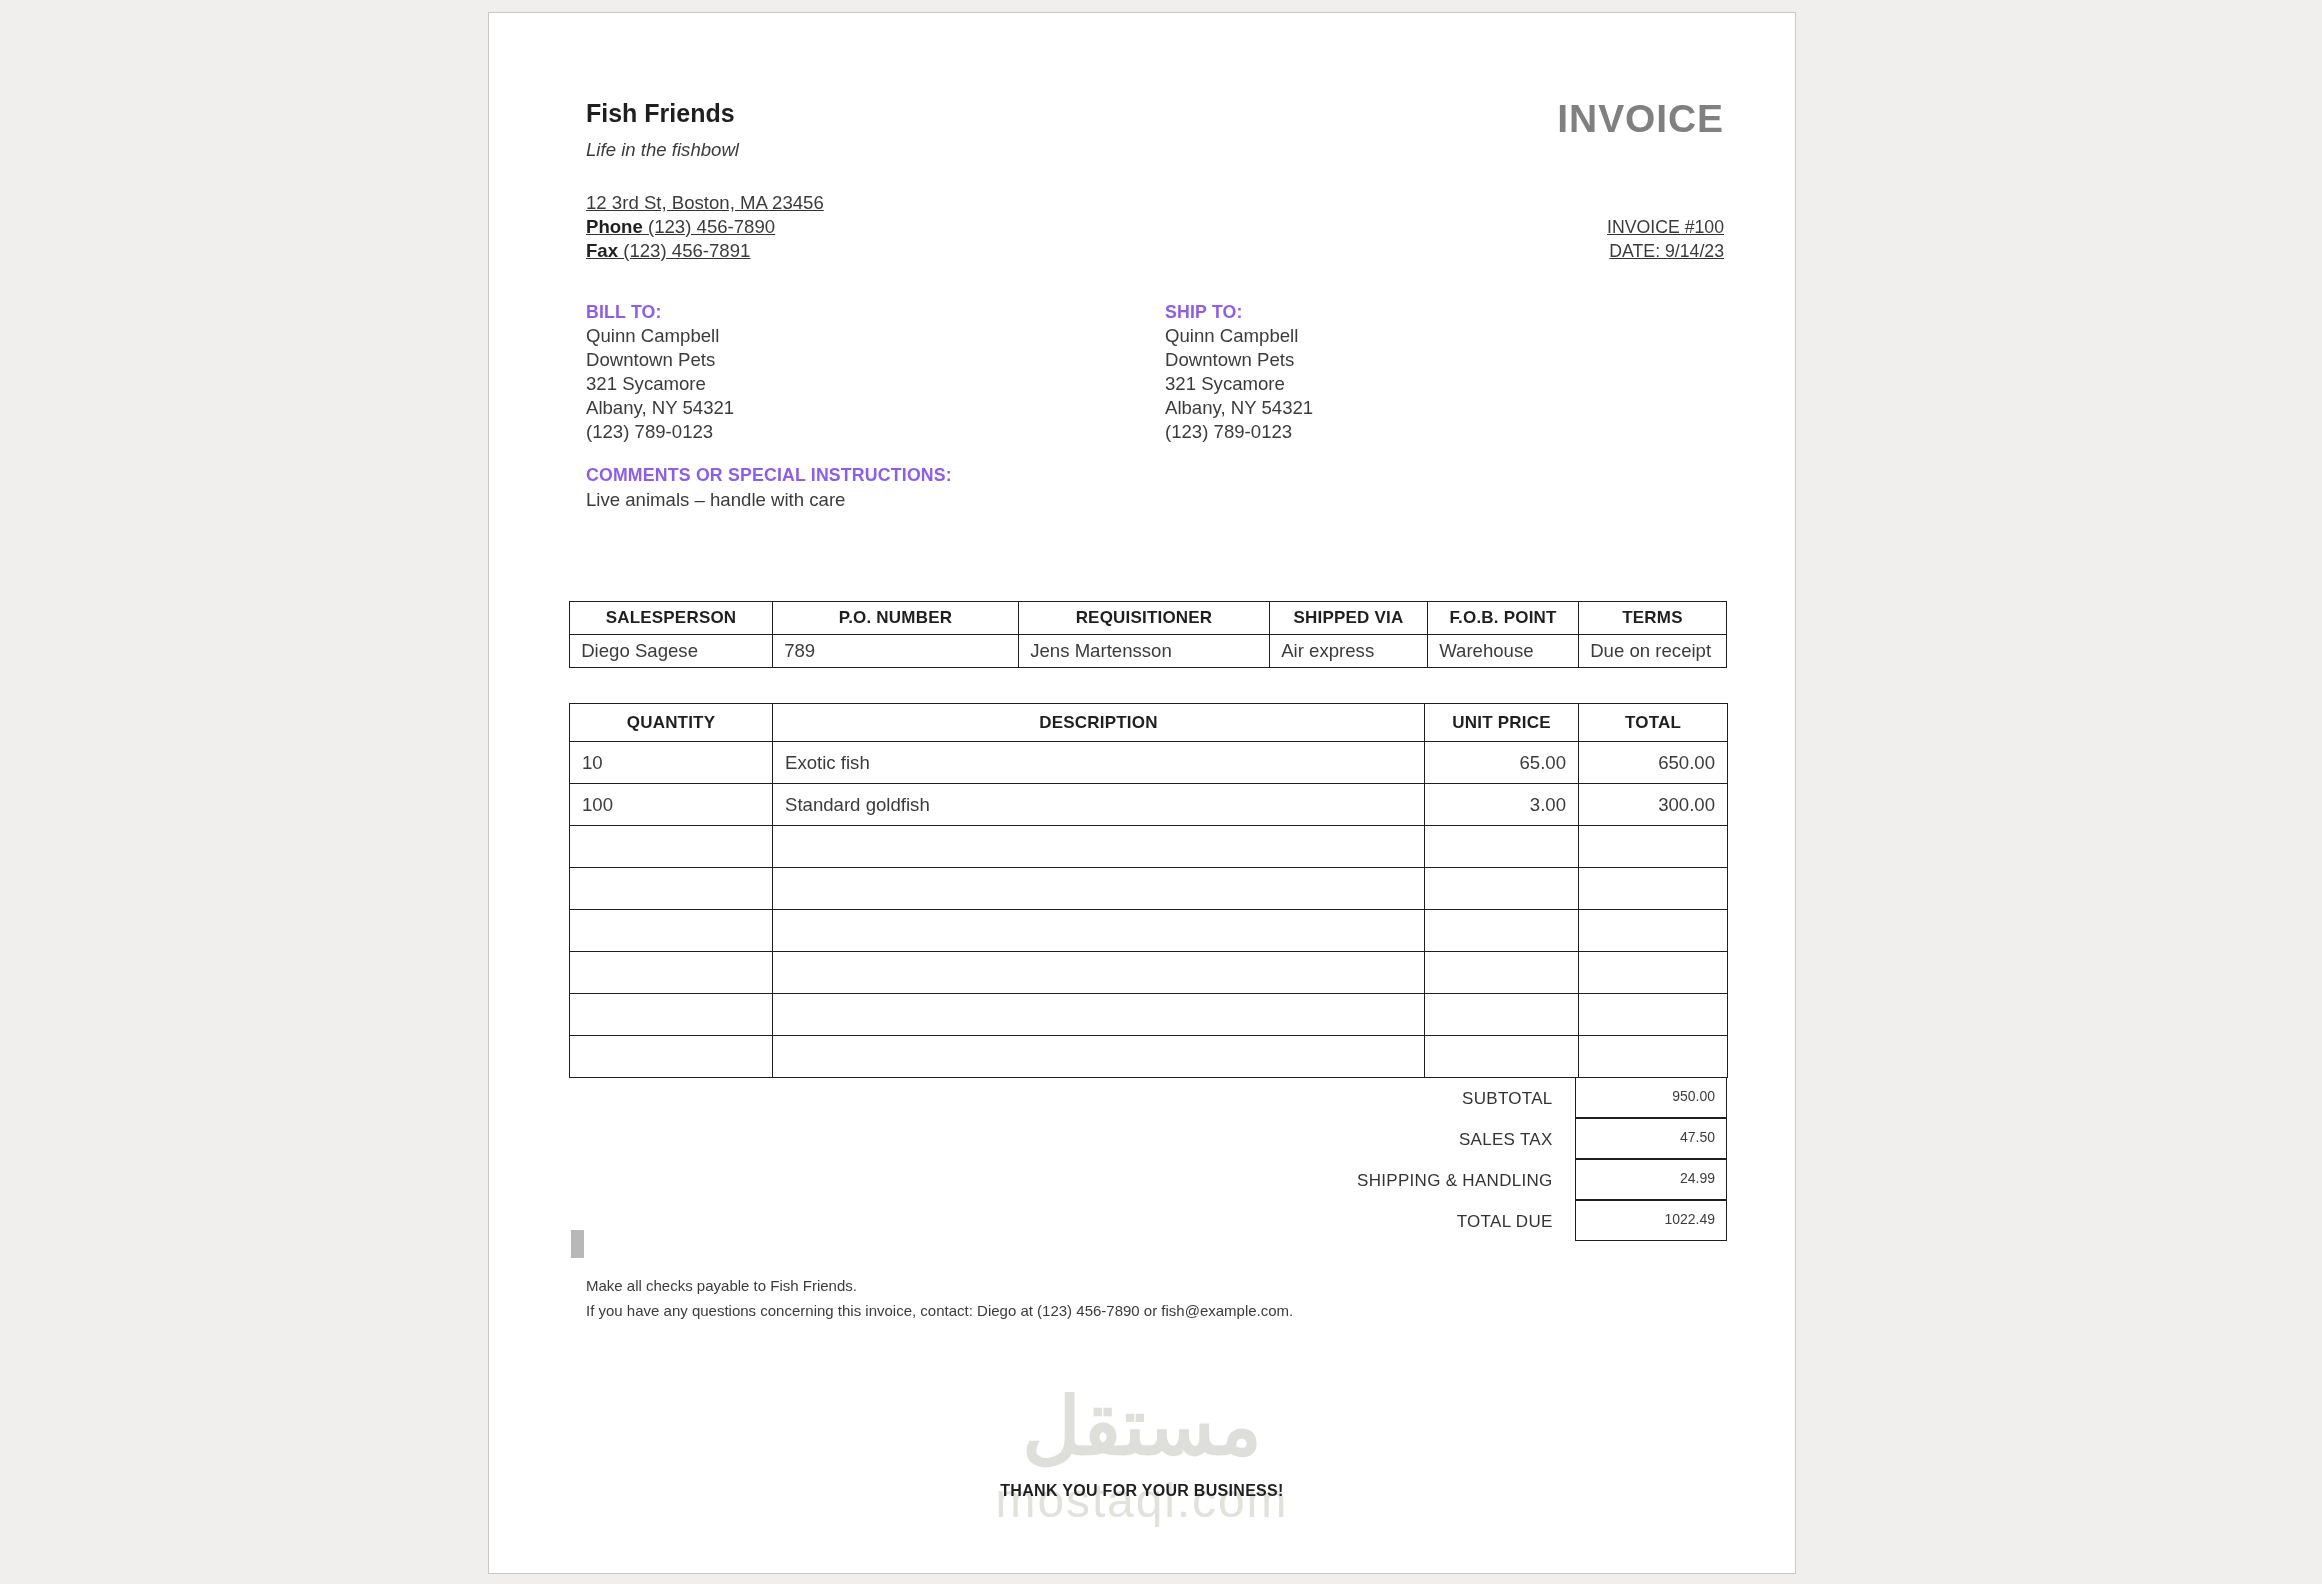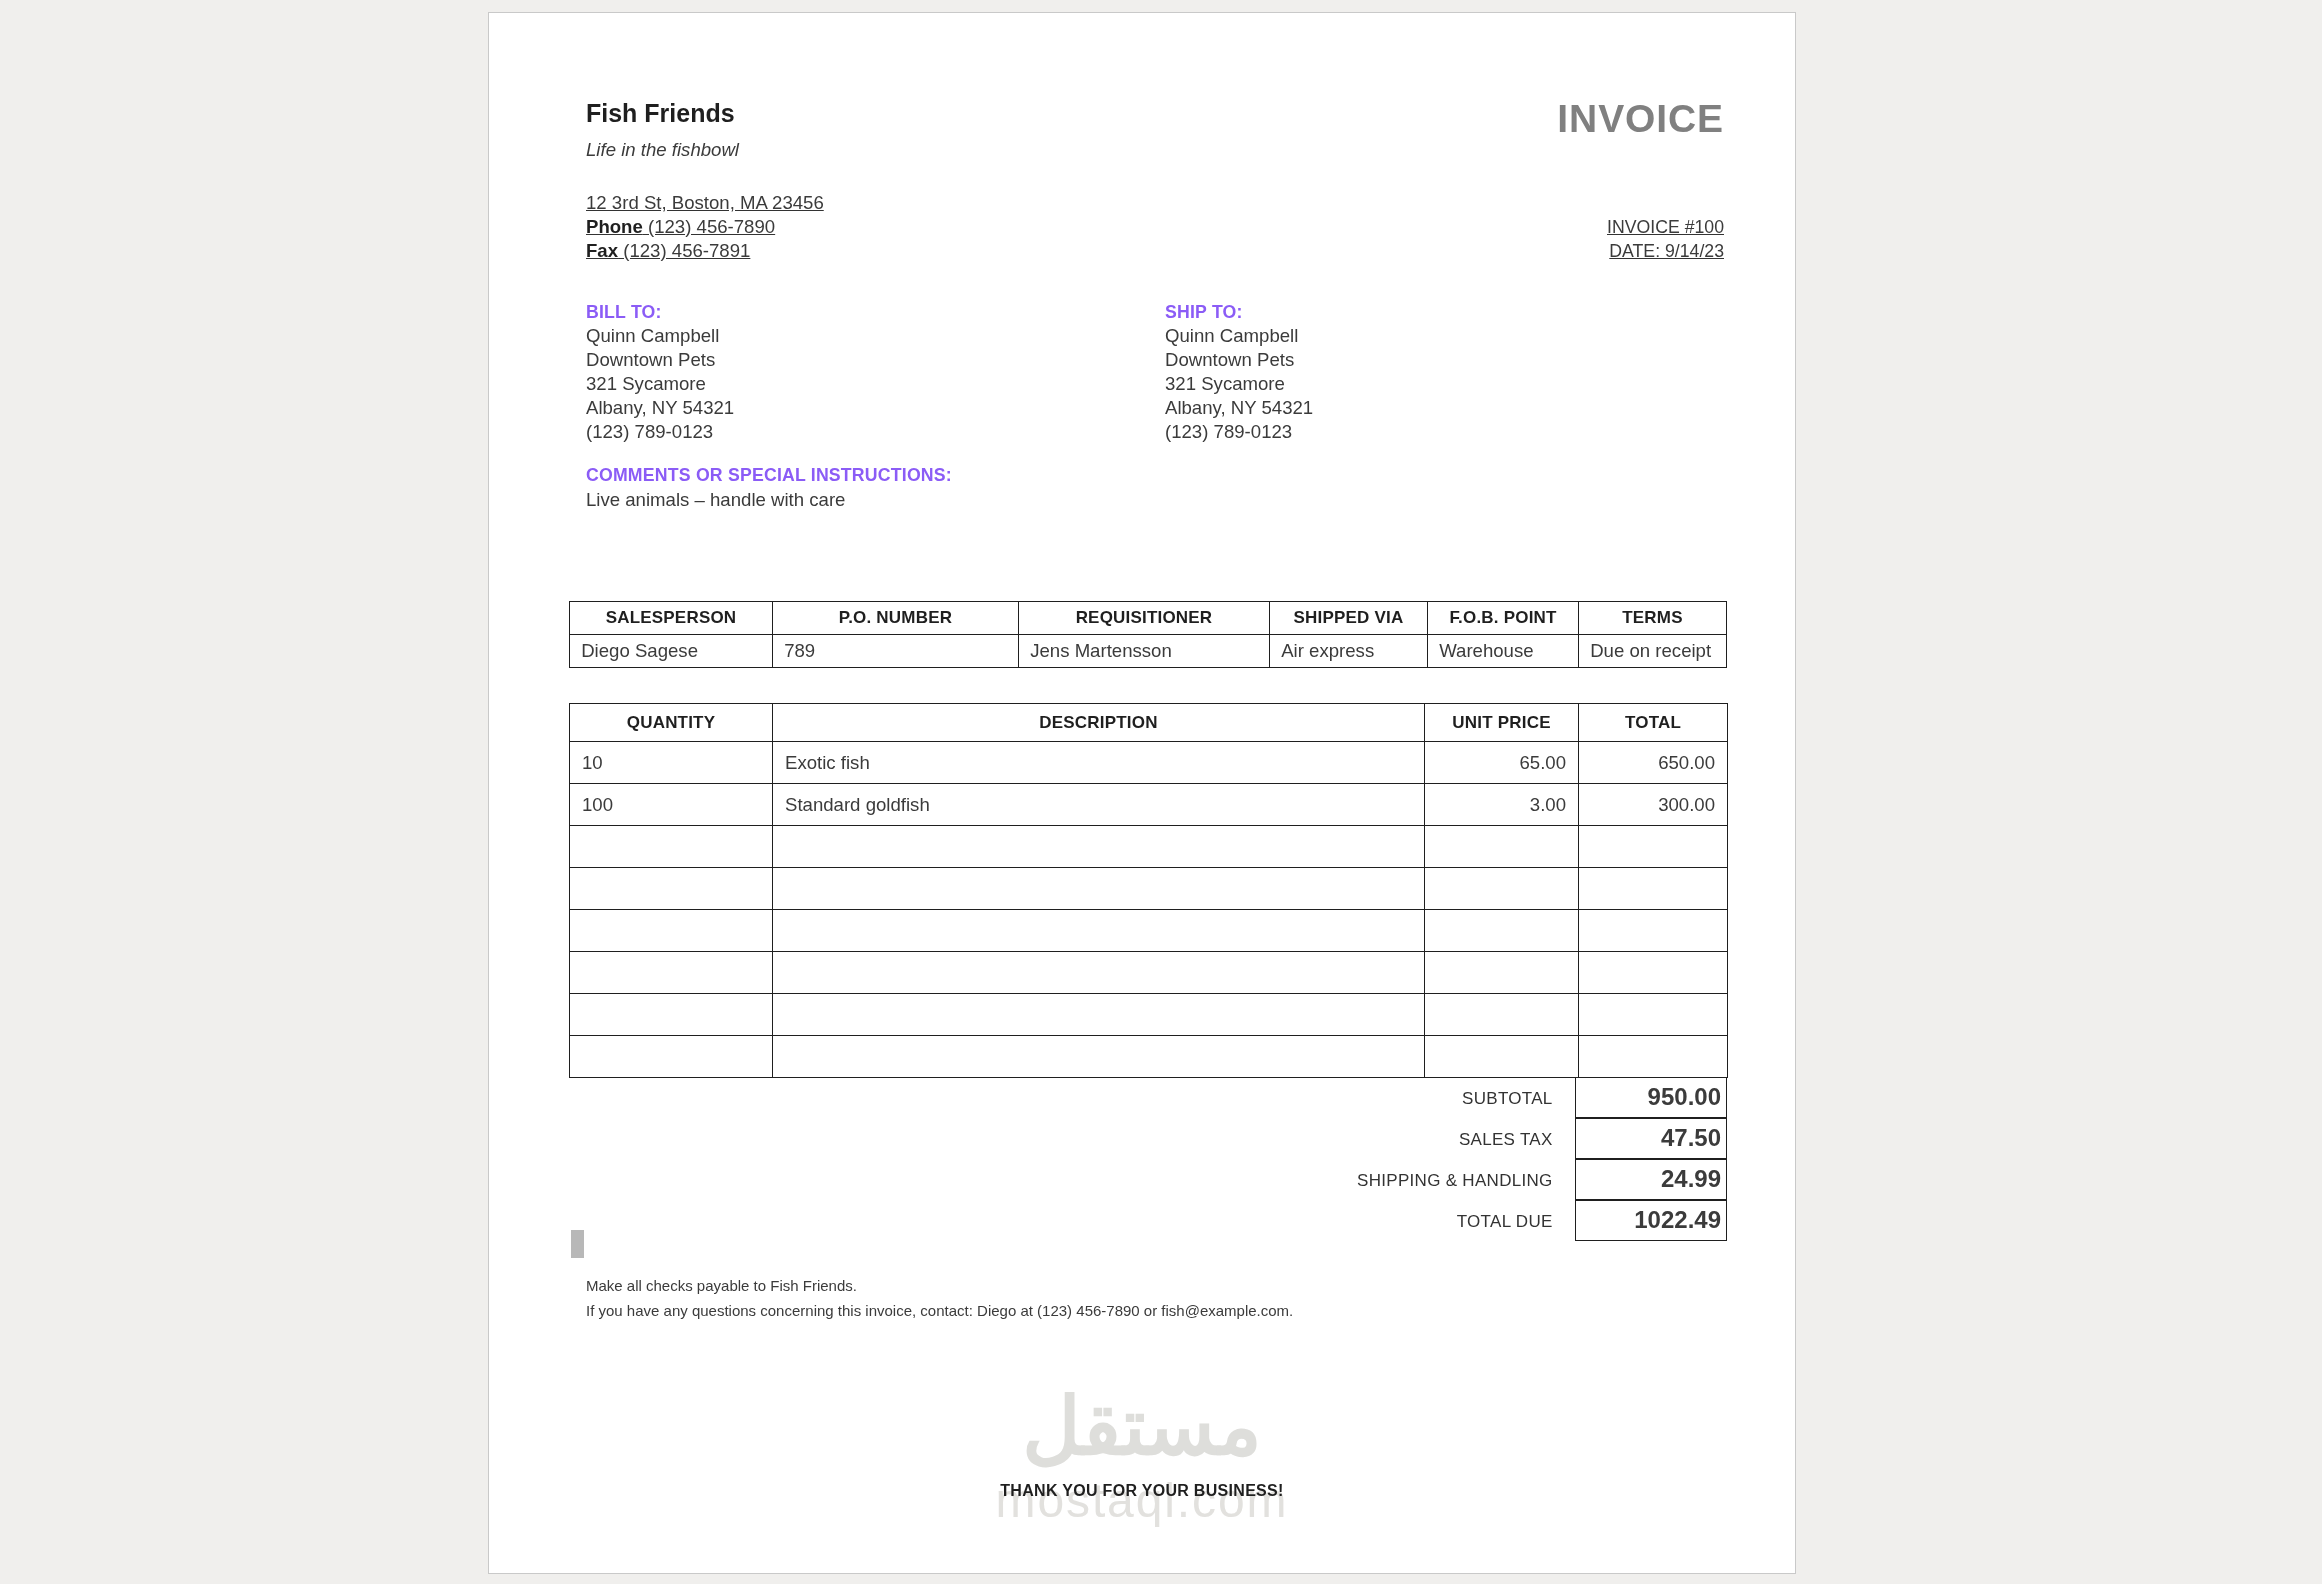--- a/index.html
+++ b/index.html
@@ -50,21 +50,21 @@
   .items-table { margin-top:35px; }
   .items-table th { height:38px; }
   .items-table td { height:42px; padding:0 12px; color:#3b3b3b; }
   .items-table td.num { text-align:right; }
 
   
   .totals-row { display:flex; }
   .totals-label { flex:1; text-align:right; font-size:17px; line-height:41px; padding-right:22.4px; color:#333; letter-spacing:0.3px; }
   .totals-value {
     width:152px; height:41px; border:1.9px solid #1f1f1f; margin-top:-1.9px;
-    text-align:right; padding-right:5px; line-height:37px; font-size:24px; color:#3b3b3b;font-weight:bold;
+    text-align:right; padding-right:11px; line-height:37px; font-size:14px; color:#3b3b3b;
   }
 
   
   .cursor-mark { position:absolute; left:82px; top:1217px; width:13px; height:28px; background:#b8b8b8; }
   .footer-notes { position:absolute; left:97px; top:1260px; width:1025px; }
   .footer-line { line-height:25px; color:#3b3b3b; }
   .thank-you {
     position:absolute; left:0; top:1469px; width:100%;
     text-align:center; font-size:16px; font-weight:bold; color:#1f1f1f;
     letter-spacing:0.3px; z-index:3;

